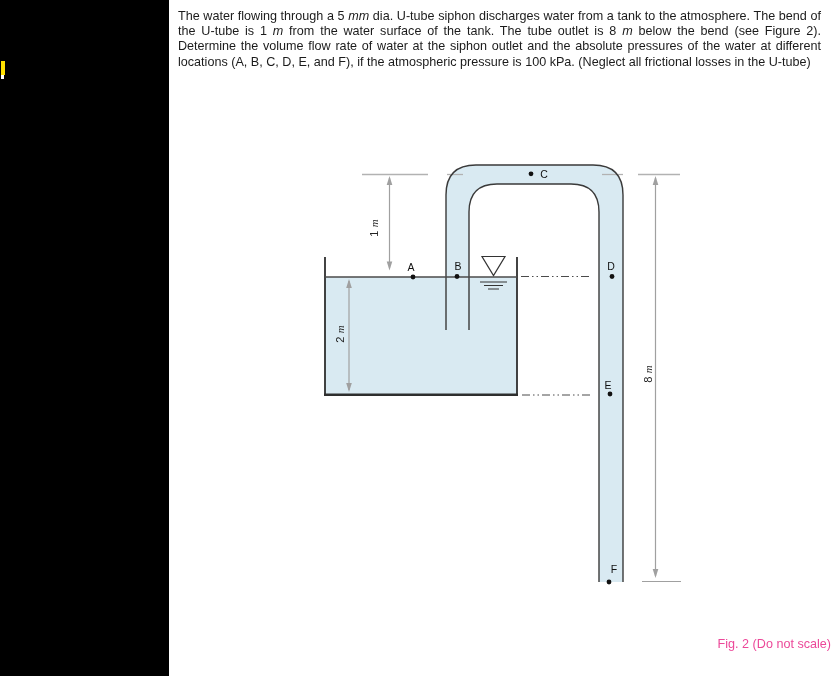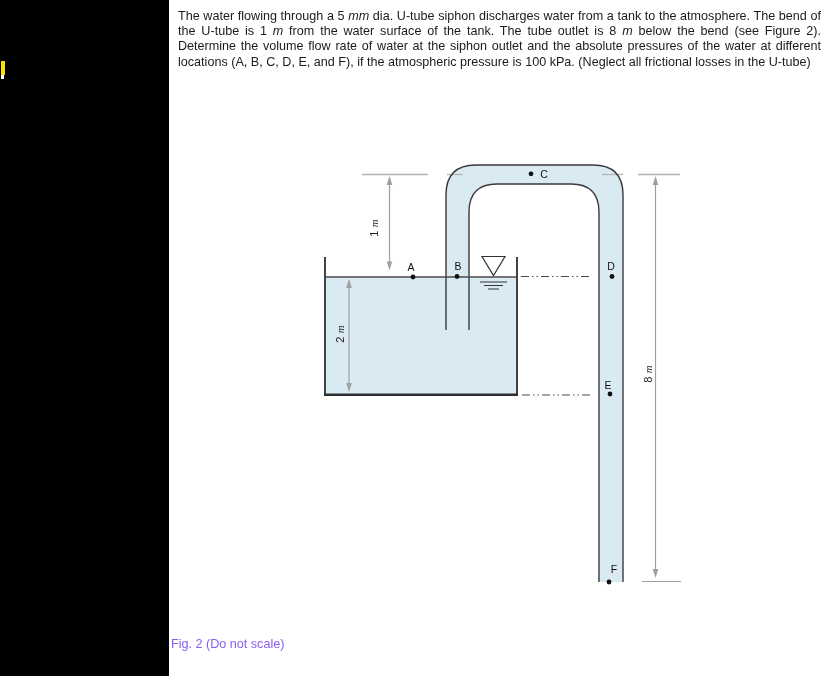--- a/index.html
+++ b/index.html
@@ -19,22 +19,22 @@
     position:absolute;left:1px;top:75px;width:3px;height:4px;background:#fff;
   }
   .content{position:absolute;left:169px;top:0;width:664px;height:668px;}
   .problem{
     position:absolute;left:9px;top:9px;width:643px;margin:0;
     font-size:12.6px;line-height:15.2px;color:#1b1b1b;text-align:justify;
   }
   .problem i{font-style:italic;}
   svg.figure{position:absolute;left:0;top:0;display:block;}
   .caption{
-    position:absolute;left:2px;top:637px;width:660px;text-align:left;
-    font-size:12.6px;color:#8b5cf6;
+    position:absolute;left:2px;top:637px;width:660px;text-align:right;
+    font-size:12.6px;color:#ec4899;
   }
   
   .water-fill{fill:var(--water,#d9eaf2);stroke:none;}
   .tube-wall{fill:none;stroke:var(--outline,#3a3a3a);stroke-width:1.4;}
   .tank-wall{stroke:#2e2e2e;stroke-width:1.8;}
   .tank-bottom{stroke:#2e2e2e;stroke-width:2.6;}
   .surface{stroke:#4a4a4a;stroke-width:1.4;}
   .nabla{fill:#ffffff;stroke:#333;stroke-width:1.2;}
   .hatch{stroke:#333;stroke-width:1;}
   .centerline{stroke:#4a4a4a;stroke-width:1;stroke-dasharray:8 3 1.5 3 1.5 3;}

